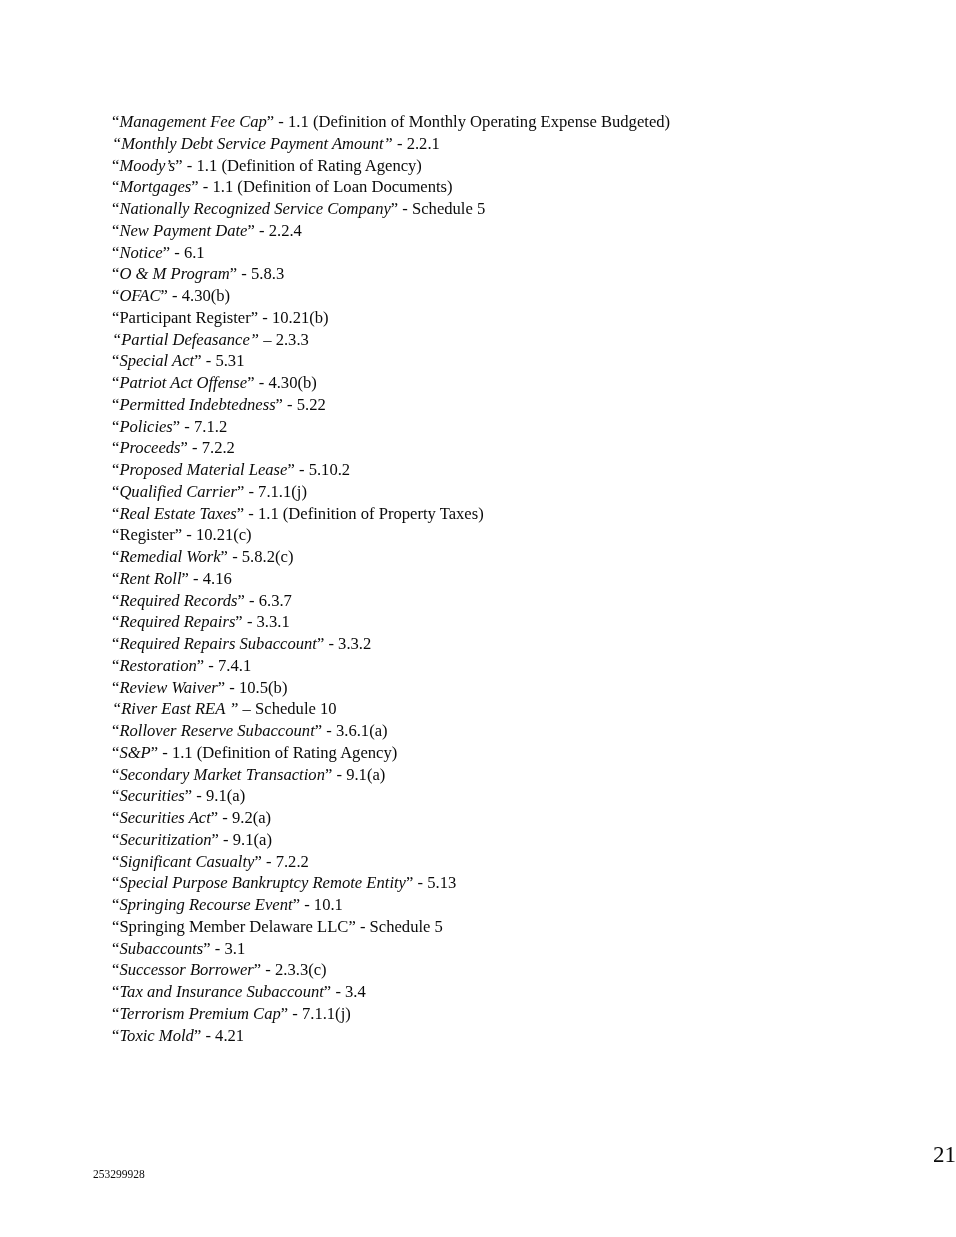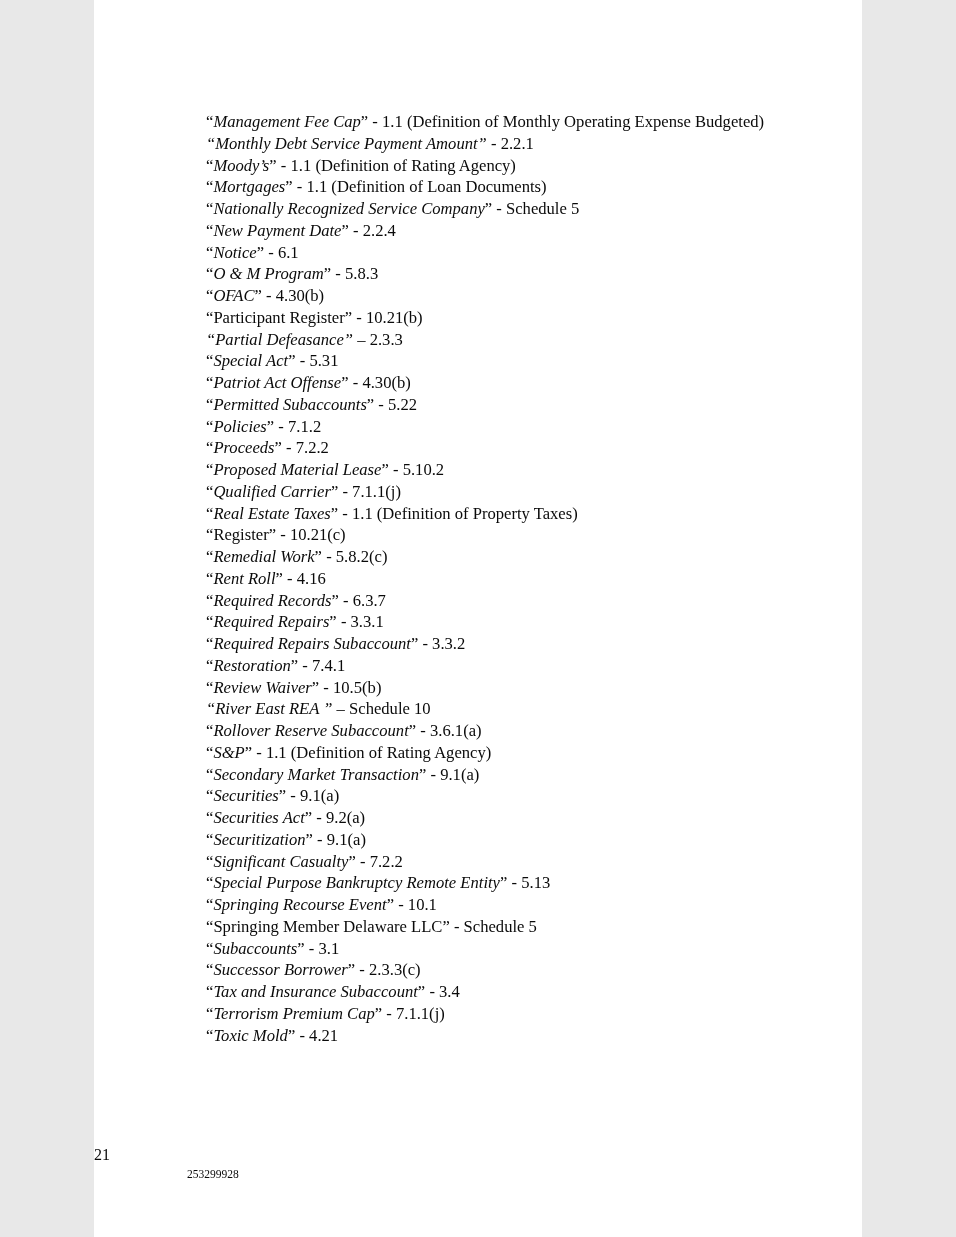--- a/index.html
+++ b/index.html
@@ -2,21 +2,21 @@
 <html><head>
 <meta charset="utf-8">
 <style>
   html, body {
     margin: 0;
     padding: 0;
     background: #e8e8e8;
   }
   .page {
     position: relative;
-    width: 768px;
+    width: 956px;
     height: 1237px;
     background: #ffffff;
     font-family: "Liberation Serif", "DejaVu Serif", serif;
     color: #0a0a0a;
     overflow: hidden;
     margin: 0 auto;
   }
   .definitions {
     position: absolute;
     left: 112px;
@@ -30,22 +30,22 @@
   .term { font-style: italic; }
   .term.roman { font-style: normal; text-align: right; }
   .q { font-style: normal; }
   .q.iq { font-style: italic; }
   .ref { font-style: normal; }
   .page-number {
     position: absolute;
     top: 1144px;
     left: 0;
     width: 956px;
-    text-align: left;
-    font-size: 16px;
+    text-align: right;
+    font-size: 23px;
     line-height: 22px;
   }
   .doc-id {
     position: absolute;
     left: 93px;
     top: 1167px;
     font-size: 11.5px;
     line-height: 14px;
   }
 </style>
@@ -60,21 +60,21 @@
       <div class="line"><span class="q">“</span><span class="term">Mortgages</span><span class="q">”</span><span class="ref"> - 1.1 (Definition of Loan Documents)</span></div>
       <div class="line"><span class="q">“</span><span class="term">Nationally Recognized Service Company</span><span class="q">”</span><span class="ref"> - Schedule 5</span></div>
       <div class="line"><span class="q">“</span><span class="term">New Payment Date</span><span class="q">”</span><span class="ref"> - 2.2.4</span></div>
       <div class="line"><span class="q">“</span><span class="term">Notice</span><span class="q">”</span><span class="ref"> - 6.1</span></div>
       <div class="line"><span class="q">“</span><span class="term">O &amp; M Program</span><span class="q">”</span><span class="ref"> - 5.8.3</span></div>
       <div class="line"><span class="q">“</span><span class="term">OFAC</span><span class="q">”</span><span class="ref"> - 4.30(b)</span></div>
       <div class="line"><span class="q">“</span><span class="term roman">Participant Register</span><span class="q">”</span><span class="ref"> - 10.21(b)</span></div>
       <div class="line"><span class="q iq">“</span><span class="term">Partial Defeasance</span><span class="q iq">”</span><span class="ref"> – 2.3.3</span></div>
       <div class="line"><span class="q">“</span><span class="term">Special Act</span><span class="q">”</span><span class="ref"> - 5.31</span></div>
       <div class="line"><span class="q">“</span><span class="term">Patriot Act Offense</span><span class="q">”</span><span class="ref"> - 4.30(b)</span></div>
-      <div class="line"><span class="q">“</span><span class="term">Permitted Subaccounts</span><span class="q">”</span><span class="ref"> - 5.22</span></div>
+      <div class="line"><span class="q">“</span><span class="term">Permitted Indebtedness</span><span class="q">”</span><span class="ref"> - 5.22</span></div>
       <div class="line"><span class="q">“</span><span class="term">Policies</span><span class="q">”</span><span class="ref"> - 7.1.2</span></div>
       <div class="line"><span class="q">“</span><span class="term">Proceeds</span><span class="q">”</span><span class="ref"> - 7.2.2</span></div>
       <div class="line"><span class="q">“</span><span class="term">Proposed Material Lease</span><span class="q">”</span><span class="ref"> - 5.10.2</span></div>
       <div class="line"><span class="q">“</span><span class="term">Qualified Carrier</span><span class="q">”</span><span class="ref"> - 7.1.1(j)</span></div>
       <div class="line"><span class="q">“</span><span class="term">Real Estate Taxes</span><span class="q">”</span><span class="ref"> - 1.1 (Definition of Property Taxes)</span></div>
       <div class="line"><span class="q">“</span><span class="term roman">Register</span><span class="q">”</span><span class="ref"> - 10.21(c)</span></div>
       <div class="line"><span class="q">“</span><span class="term">Remedial Work</span><span class="q">”</span><span class="ref"> - 5.8.2(c)</span></div>
       <div class="line"><span class="q">“</span><span class="term">Rent Roll</span><span class="q">”</span><span class="ref"> - 4.16</span></div>
       <div class="line"><span class="q">“</span><span class="term">Required Records</span><span class="q">”</span><span class="ref"> - 6.3.7</span></div>
       <div class="line"><span class="q">“</span><span class="term">Required Repairs</span><span class="q">”</span><span class="ref"> - 3.3.1</span></div>

